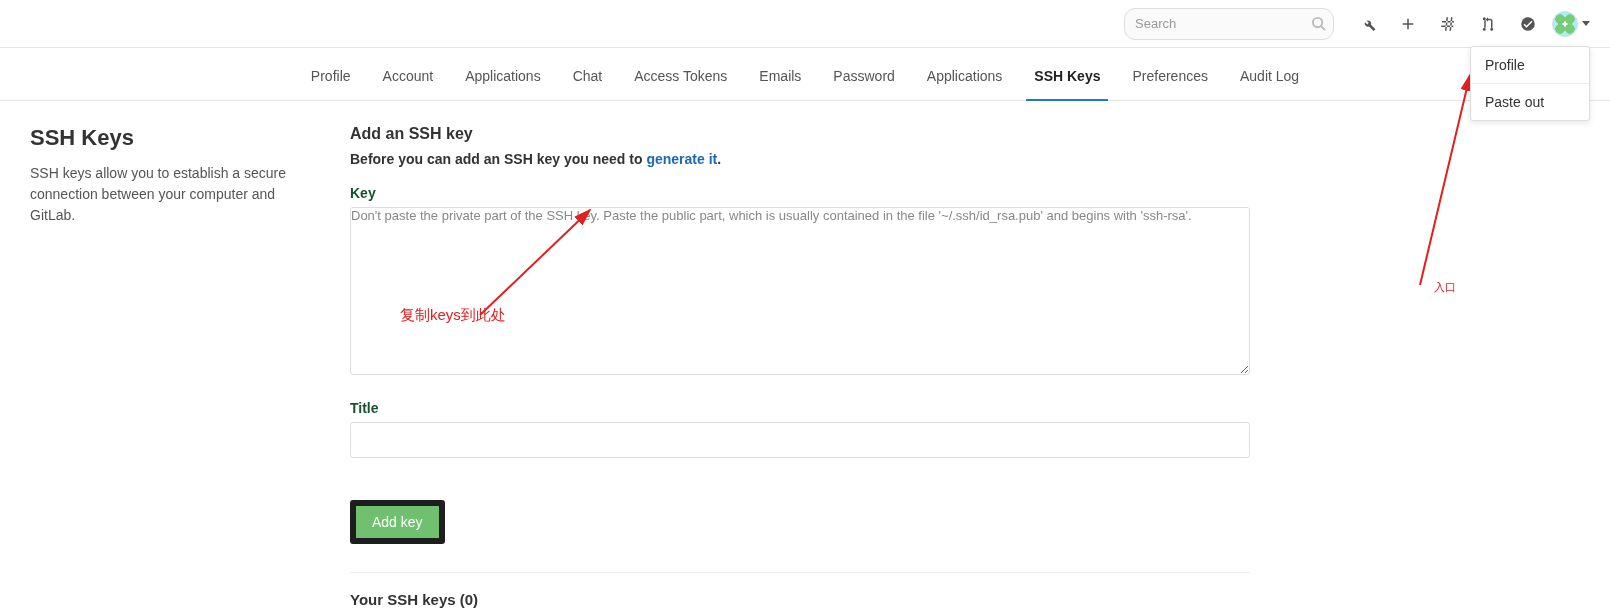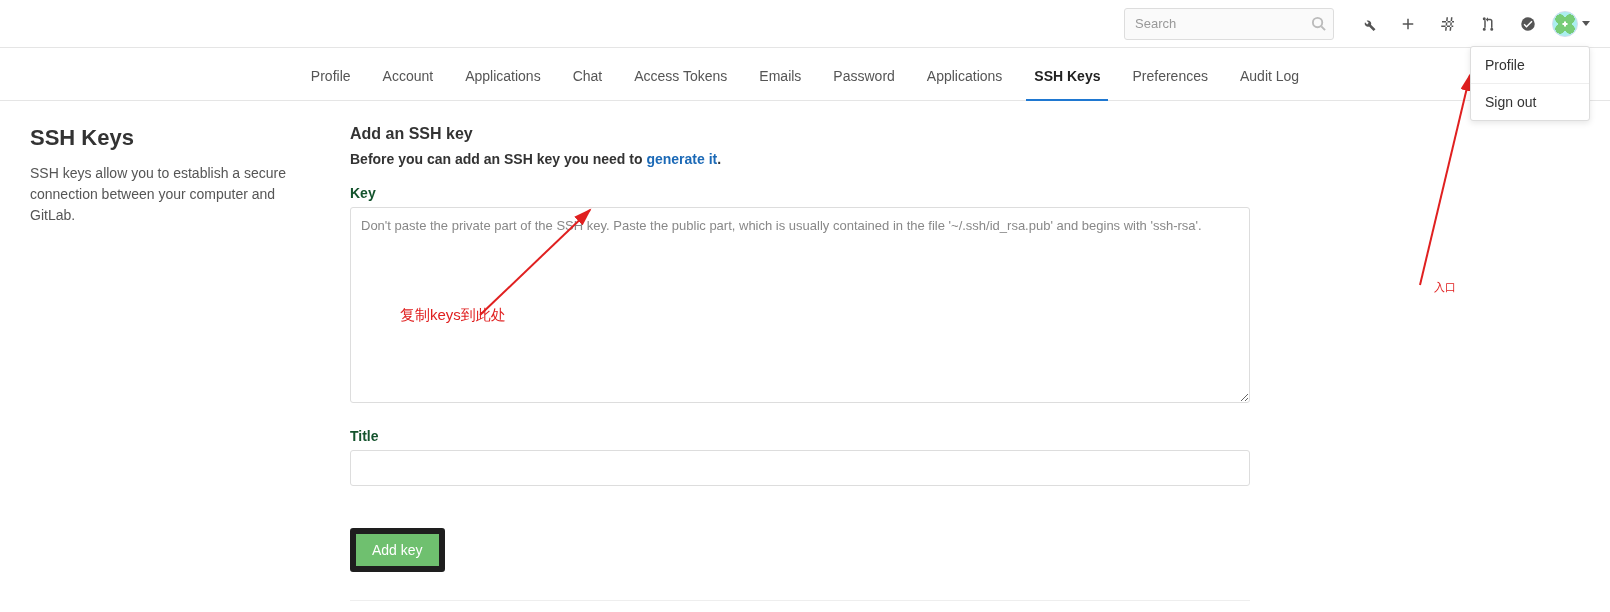--- a/index.html
+++ b/index.html
@@ -21,21 +21,21 @@
       gap: 8px;
     }
     .search-wrap {
       position: relative;
       margin-right: 10px;
     }
     .search-input {
       width: 210px;
       height: 32px;
       border: 1px solid #ddd;
-      border-radius: 3px;
+      border-radius: 11px;
       padding: 0 30px 0 10px;
       font-size: 13px;
       background: #fafafa;
     }
     .search-input::placeholder { color: #999; }
     .search-icon {
       position: absolute;
       right: 8px;
       top: 8px;
       color: #bbb;
@@ -159,24 +159,23 @@
     .helper-text a { color: #1b69b6; text-decoration: none; cursor: pointer; }
     .form-label {
       display: block;
       font-weight: 600;
       font-size: 14px;
       margin-bottom: 6px;
       color: #14532d;
     }
     .key-textarea {
       width: 100%;
-      height: 196px;
+      height: 168px;
       border: 1px solid #ddd;
       border-radius: 3px;
-      padding: 10px;
       font-size: 13px;
       font-family: inherit;
       color: #333;
       resize: both;
     }
     .key-textarea::placeholder { color: #888; }
     .title-input {
       width: 100%;
       height: 36px;
       border: 1px solid #ddd;
@@ -281,21 +280,21 @@
   </div>
   <div class="avatar-wrap">
     <div class="avatar"></div>
     <div class="caret-down"></div>
   </div>
 </div>
 
 <div class="dropdown">
   <div class="dropdown-item">Profile</div>
   <div class="dropdown-divider"></div>
-  <div class="dropdown-item">Sign out</div>
+  <div class="dropdown-item">Paste out</div>
 </div>
 
 <div class="tabs">
   <div class="tab">Profile</div>
   <div class="tab">Account</div>
   <div class="tab">Applications</div>
   <div class="tab">Chat</div>
   <div class="tab">Access Tokens</div>
   <div class="tab">Emails</div>
   <div class="tab">Password</div>

